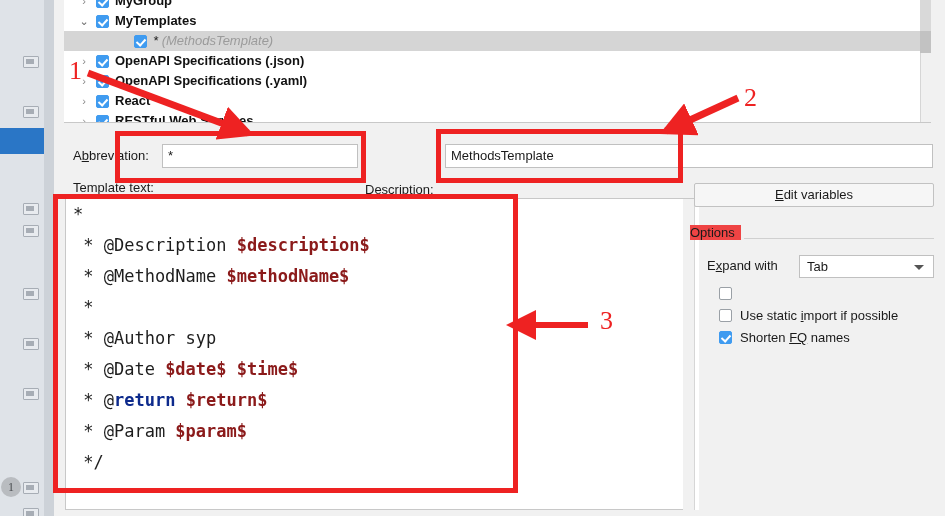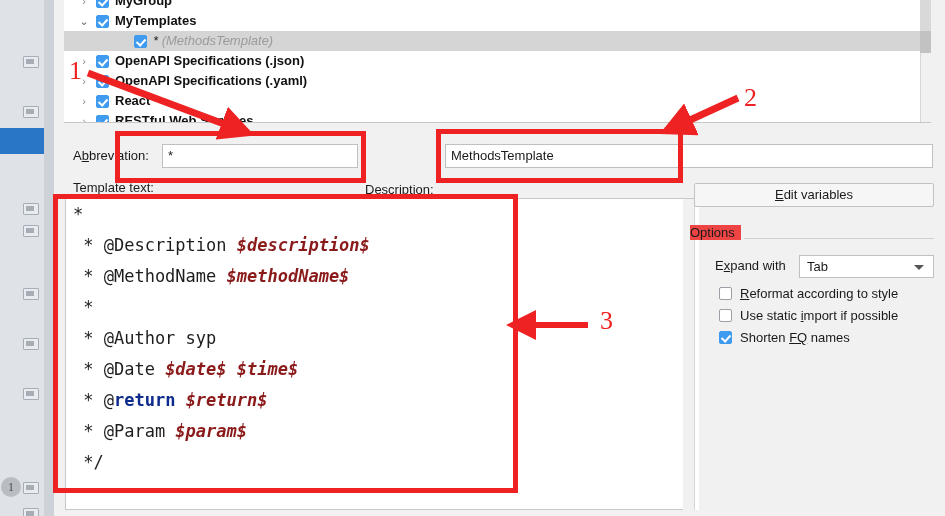--- a/index.html
+++ b/index.html
@@ -213,21 +213,20 @@
     line-height: 31px;
     font-family: "DejaVu Sans Mono", monospace;
     font-size: 17px;
     color: #1d1d1d;
     white-space: pre;
     padding-left: 7px;
   }
   .var {
     color: #8b1a1a;
     font-weight: bold;
-    font-style: italic;
   }
   .jtag {
     color: #0d2a8c;
     font-weight: bold;
   }
 
   
   #edit-vars-btn {
     position: absolute;
     left: 640px; top: 183px;
@@ -253,21 +252,20 @@
     position: absolute;
     left: 690px; top: 238px;
     width: 190px; height: 1px;
     background: #d0d0d0;
   }
   #expand-label {
     position: absolute;
     left: 653px; top: 258px;
     font-size: 13px;
     color: #1a1a1a;
-    margin-left: 8px;
   }
   #expand-select {
     position: absolute;
     left: 745px; top: 255px;
     width: 135px; height: 23px;
     background: #ffffff;
     border: 1px solid #c0c0c0;
     font-size: 13px;
     color: #1a1a1a;
     line-height: 21px;
@@ -442,21 +440,20 @@
     <div id="options-rule"></div>
 
     <span id="expand-label">E<u>x</u>pand with</span>
     <div id="expand-select">
       <span>Tab</span>
       <span id="expand-caret"></span>
     </div>
 
     <div class="opt-row" style="top:285px">
       <span class="opt-box"></span>
-      <span class="opt-text"><u>R</u>eformat according to style</span>
     </div>
     <div class="opt-row" style="top:307px">
       <span class="opt-box"></span>
       <span class="opt-text">Use static <u>i</u>mport if possible</span>
     </div>
     <div class="opt-row" style="top:329px">
       <span class="opt-box on"></span>
       <span class="opt-text">Shorten <u>FQ</u> names</span>
     </div>
   </div>

